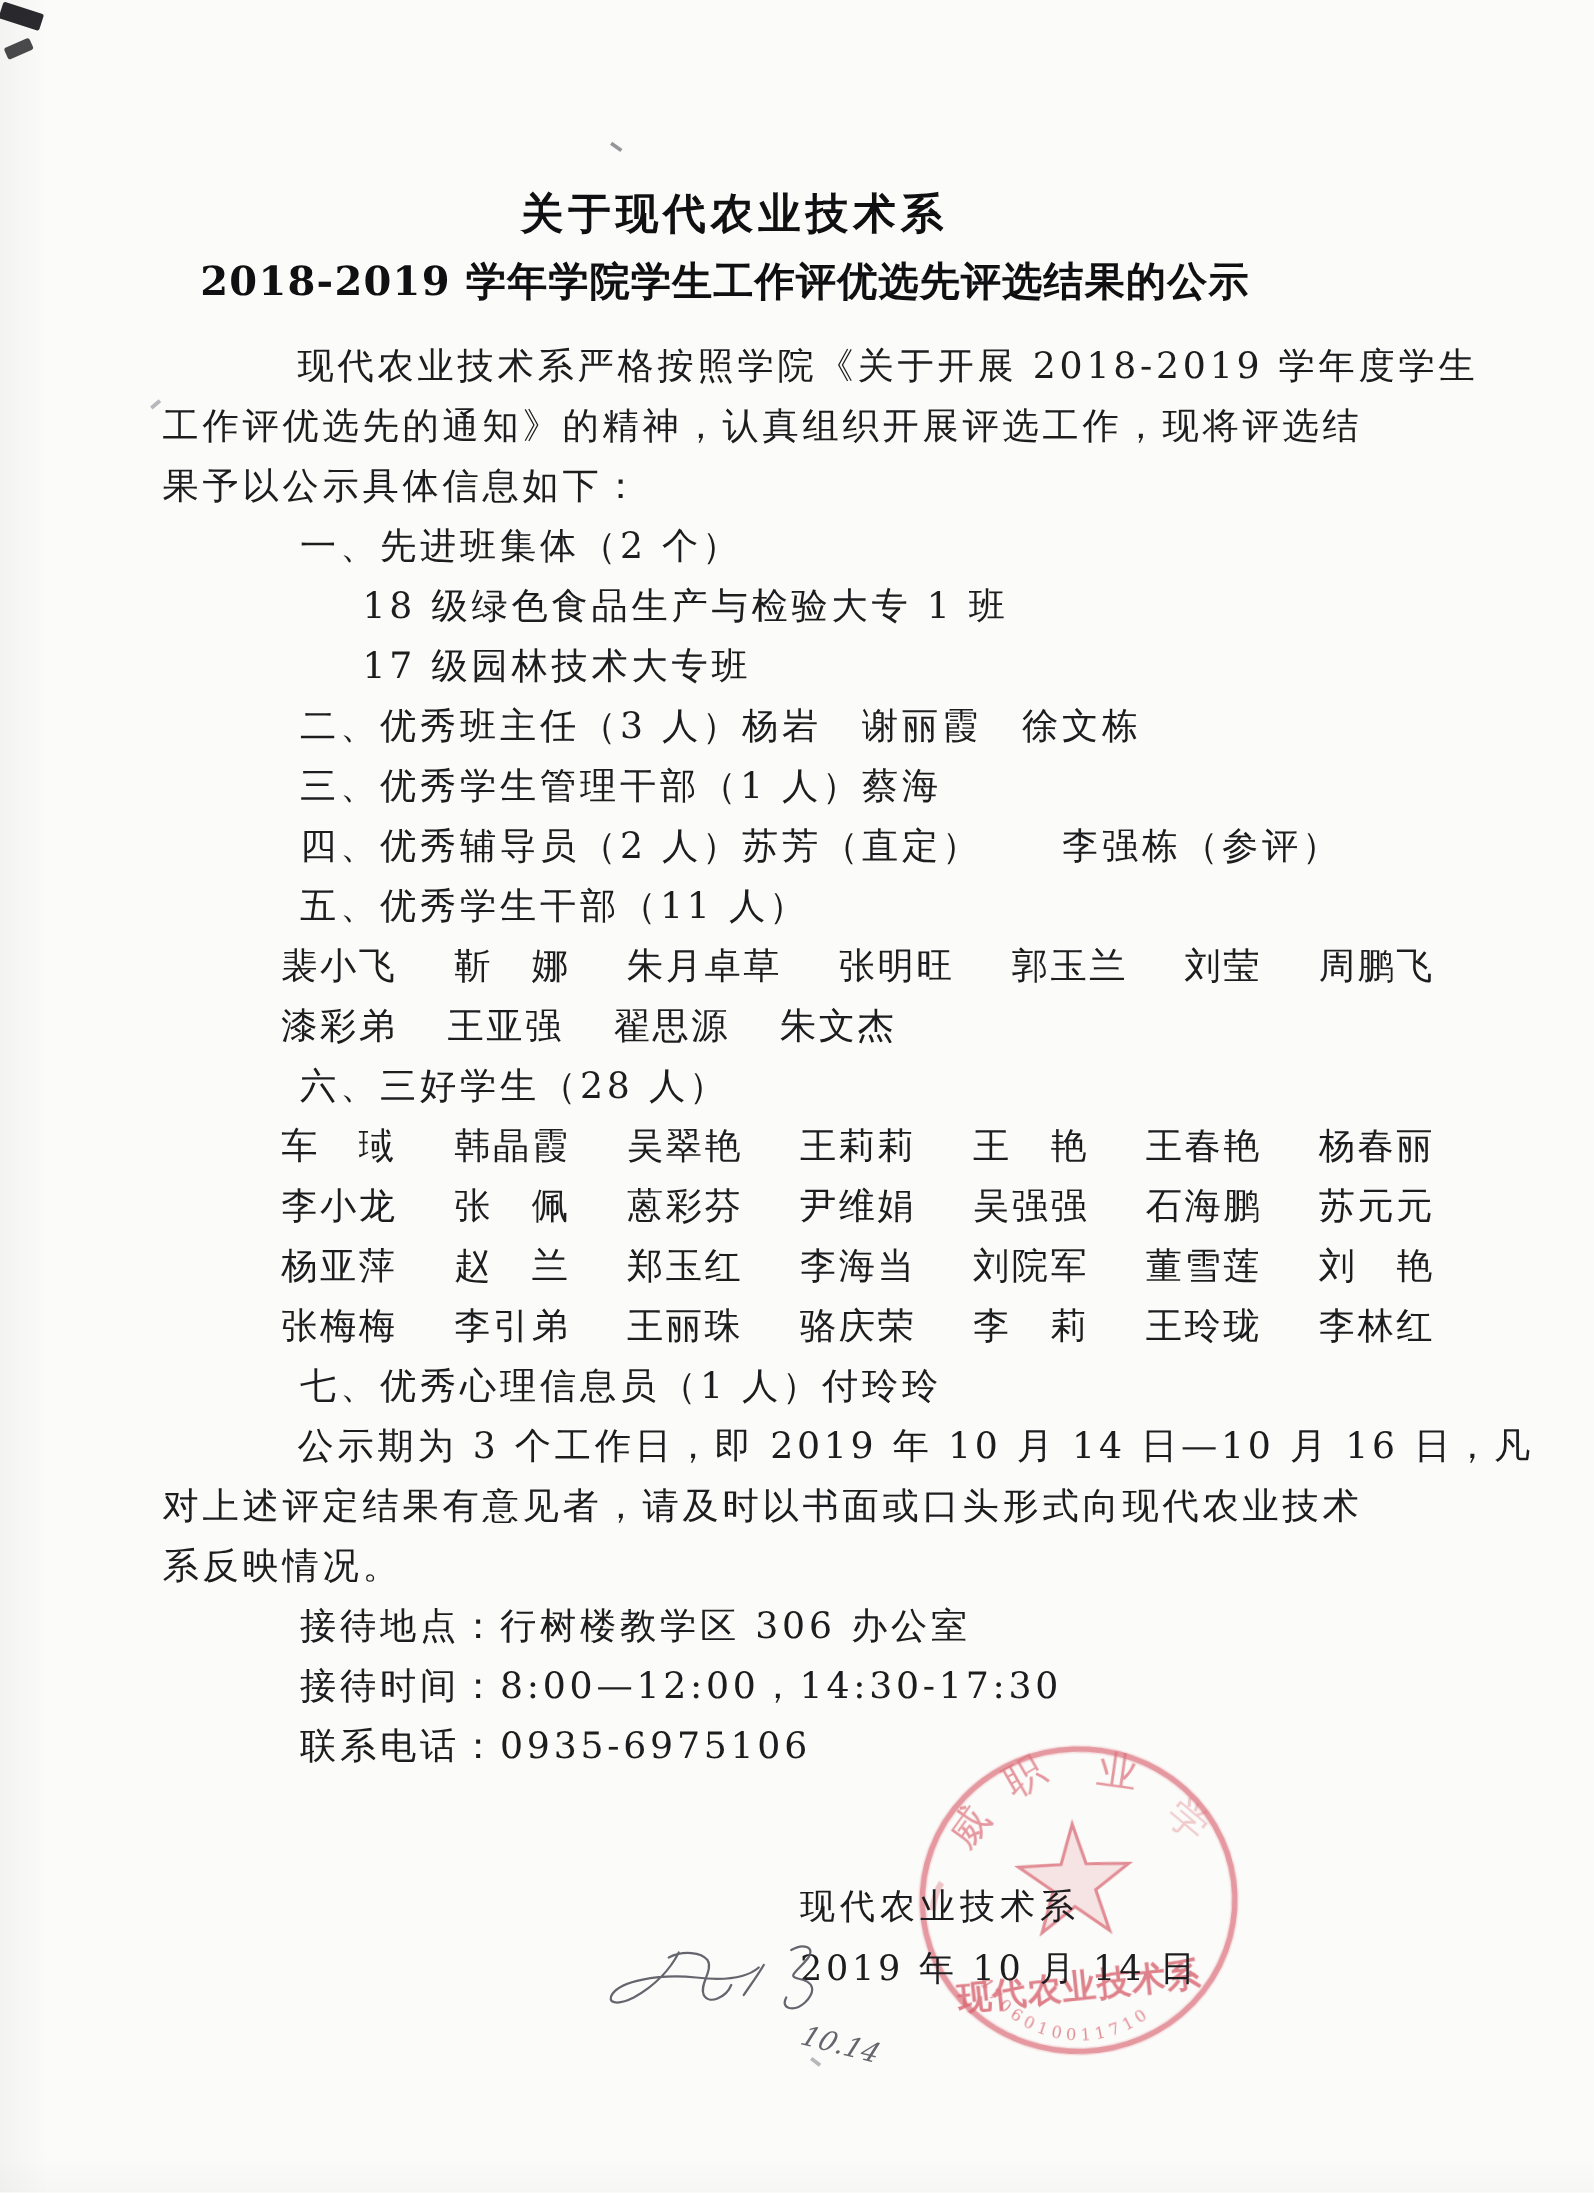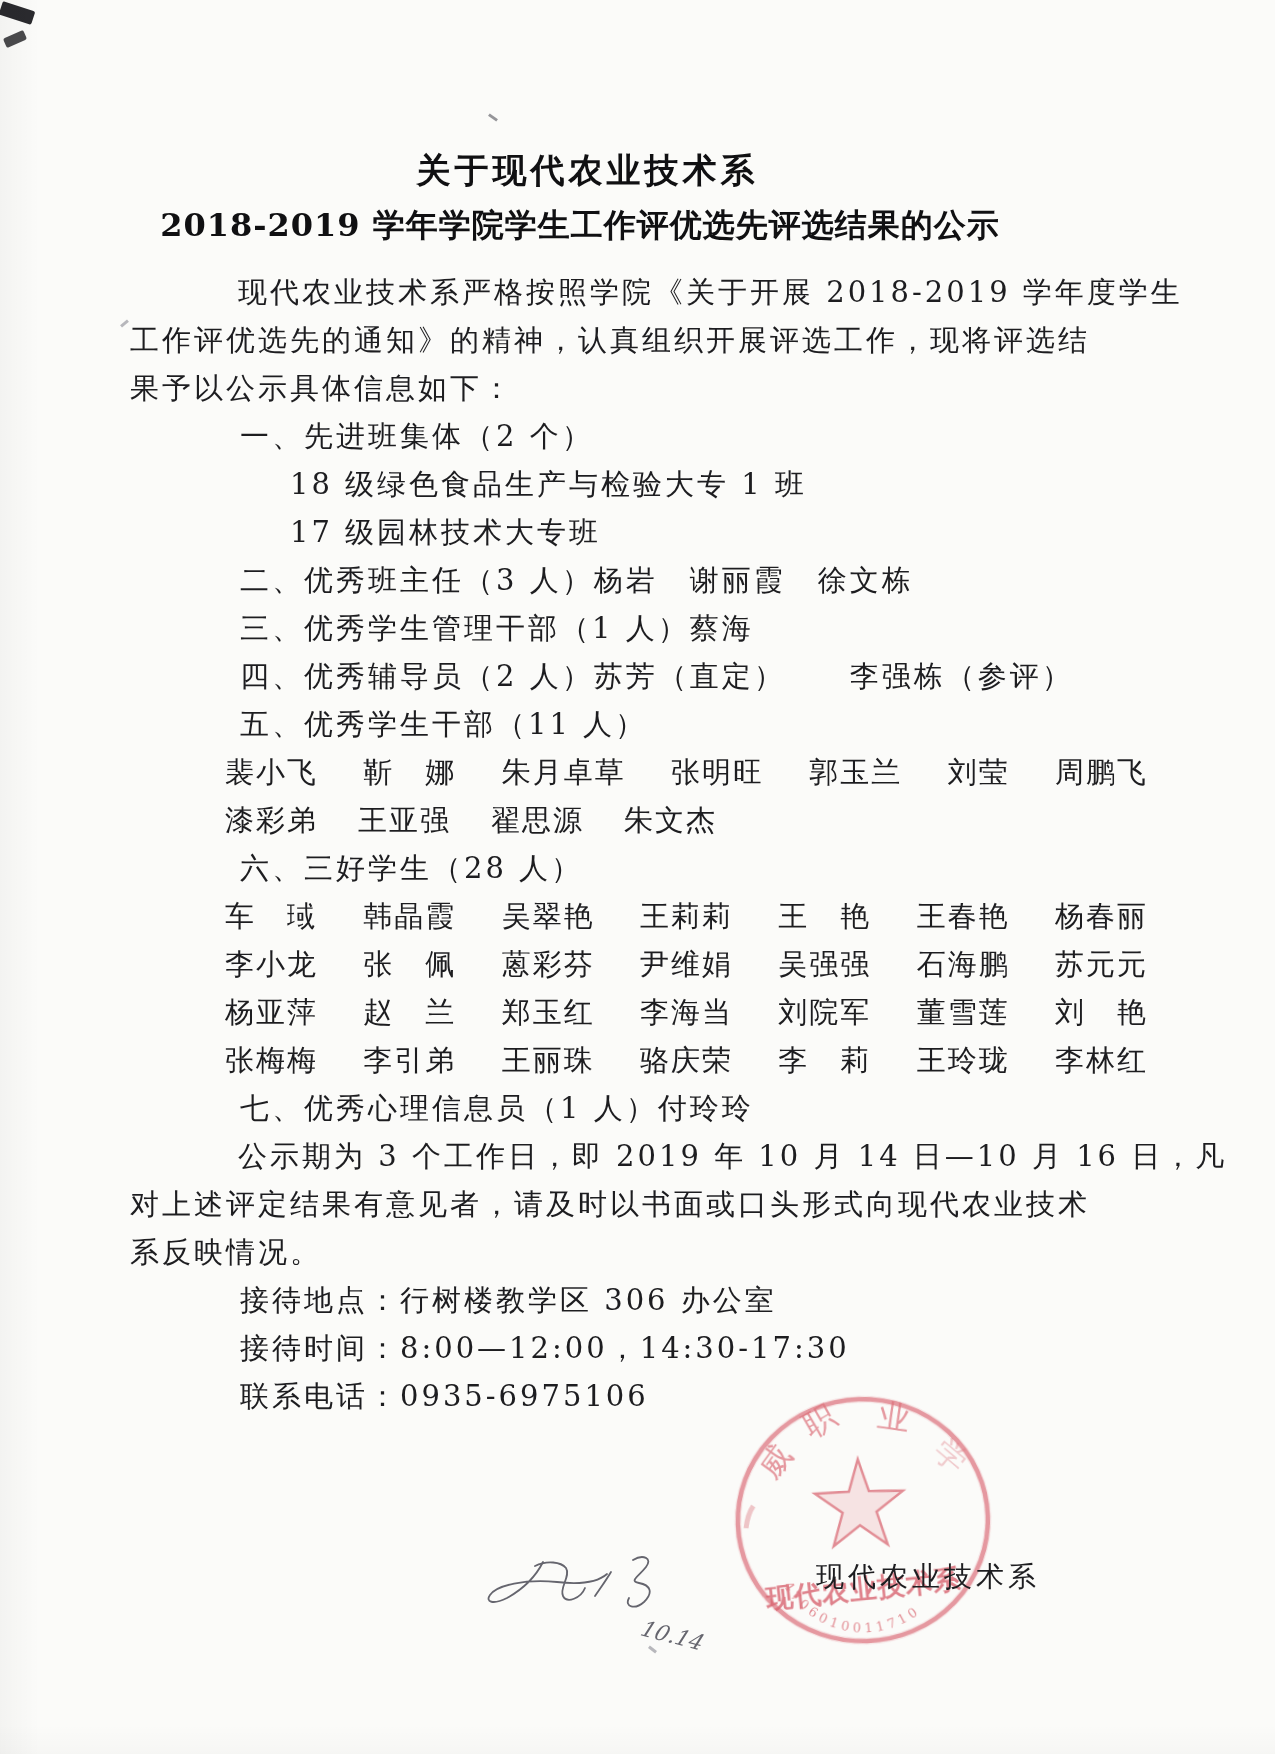--- a/index.html
+++ b/index.html
@@ -24,21 +24,21 @@
   }
   .doc-body{position:absolute;left:130px;top:268px;width:1018px;}
   .line{height:48px;line-height:48px;white-space:nowrap;font-size:29px;letter-spacing:3px;}
   .line.indent{padding-left:108px;}
   .line.flush{padding-left:0;}
   .line.list{padding-left:110px;}
   .line.sub{padding-left:160px;}
   .line.names,.line.names-justify{padding-left:95px;display:flex;letter-spacing:2px;}
   .line.names-justify{justify-content:space-between;}
   .line.names{gap:40px;}
-  .sig-block{position:absolute;left:640px;top:1552px;width:400px;text-align:right;z-index:3;}
+  .sig-block{position:absolute;left:640px;top:1500px;width:400px;text-align:left;z-index:3;}
   .sig-dept{font-size:28px;letter-spacing:4px;height:50px;line-height:50px;color:#1d1d20;}
   .sig-date{font-size:28px;letter-spacing:3px;height:50px;line-height:50px;color:#1d1d20;}
   .stamp{position:absolute;left:718px;top:1374px;width:300px;height:300px;z-index:2;
     transform:rotate(-2deg);opacity:0.88;}
   .handwriting{position:absolute;left:483px;top:1552px;width:240px;height:110px;z-index:3;}
   .artifact{position:absolute;background:#2a2a2e;}
   .a1{left:0;top:6px;width:34px;height:14px;transform:rotate(18deg);border-radius:2px;}
   .a2{left:4px;top:34px;width:22px;height:10px;transform:rotate(-24deg);border-radius:2px;opacity:.85;}
   .a3{left:488px;top:116px;width:10px;height:3px;transform:rotate(35deg);background:#6a6a70;opacity:.7;}
   .a4{left:120px;top:322px;width:9px;height:3px;transform:rotate(-40deg);background:#8b8b92;opacity:.6;}
@@ -126,20 +126,21 @@
       <div class="line indent">公示期为 3 个工作日，即 2019 年 10 月 14 日—10 月 16 日，凡</div>
       <div class="line flush">对上述评定结果有意见者，请及时以书面或口头形式向现代农业技术</div>
       <div class="line flush">系反映情况。</div>
       <div class="line list">接待地点：行树楼教学区 306 办公室</div>
       <div class="line list">接待时间：8:00—12:00，14:30-17:30</div>
       <div class="line list">联系电话：0935-6975106</div>
     </div>
 
   <div class="sig-block">
     <div class="sig-dept">现代农业技术系</div>
+    <div class="sig-date">2019 年 10 月 14 日</div>
   </div>
 
   <svg class="stamp" viewBox="0 0 300 300" xmlns="http://www.w3.org/2000/svg">
     <defs>
       <filter id="smudge" x="-10%" y="-10%" width="120%" height="120%">
         <feGaussianBlur stdDeviation="0.55"></feGaussianBlur>
       </filter>
     </defs>
     <g filter="url(#smudge)">
       <ellipse cx="145" cy="146" rx="125" ry="121" fill="none" stroke="#d8606b" stroke-width="4.5" opacity="0.78"></ellipse>

